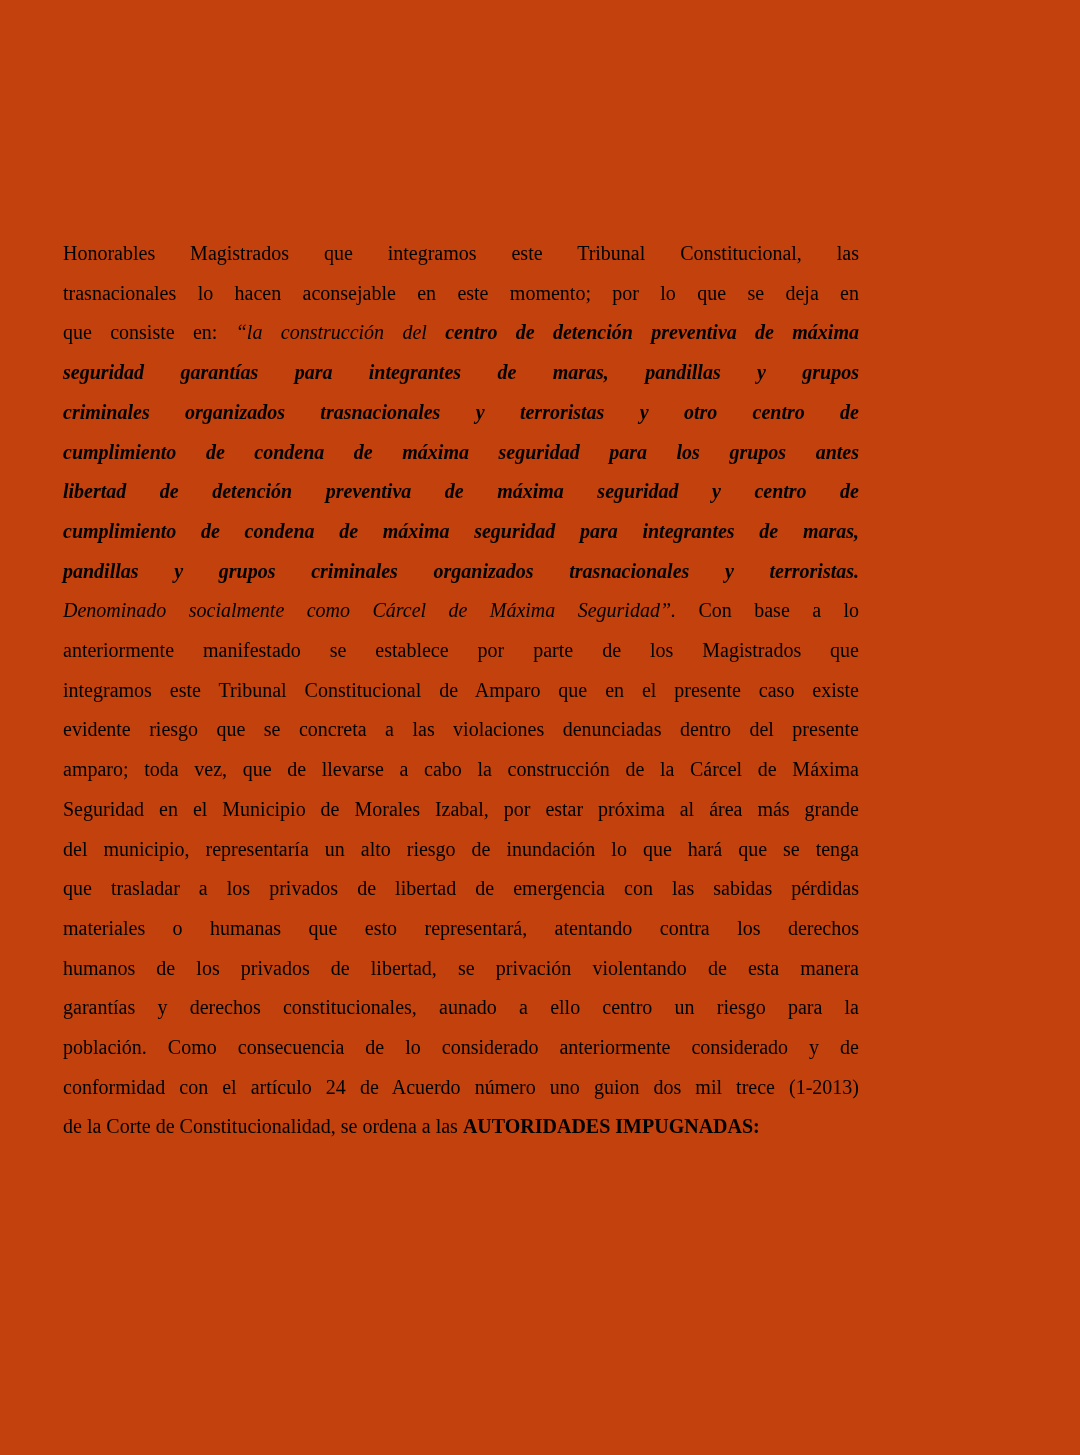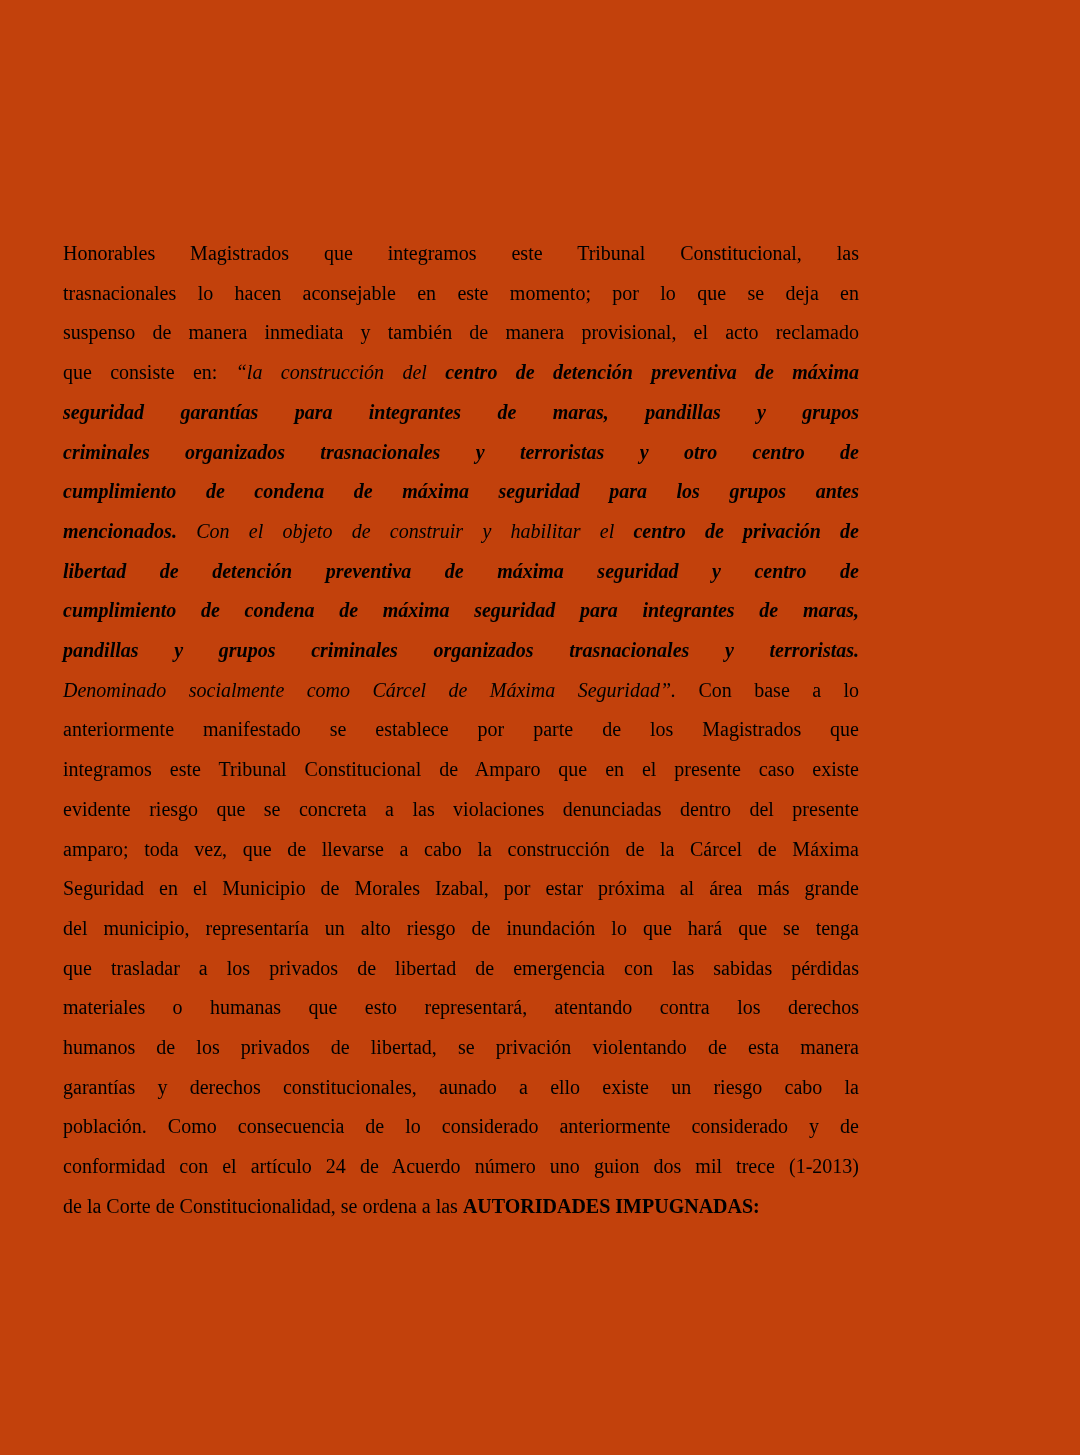--- a/index.html
+++ b/index.html
@@ -34,37 +34,35 @@
   .seg-bold       { font-style: normal; font-weight: bold; }
   .seg-bolditalic { font-style: italic; font-weight: bold; }
 </style>
 </head>
 <body>
 
 <div class="page">
   <div>
       <div class="line"><span class="seg-regular">Honorables Magistrados que integramos este Tribunal Constitucional, las</span></div>
       <div class="line"><span class="seg-regular">trasnacionales lo hacen aconsejable en este momento; por lo que se deja en</span></div>
-      <div class="line"><span class="seg-regular">suspenso de manera inmediata y también de manera provisional, el acto reclamado</span></div>
       <div class="line"><span class="seg-regular">que consiste en: </span><span class="seg-italic">“la construcción del </span><span class="seg-bolditalic">centro de detención preventiva de máxima</span></div>
       <div class="line"><span class="seg-bolditalic">seguridad garantías para integrantes de maras, pandillas y grupos</span></div>
       <div class="line"><span class="seg-bolditalic">criminales organizados trasnacionales y terroristas y otro centro de</span></div>
       <div class="line"><span class="seg-bolditalic">cumplimiento de condena de máxima seguridad para los grupos antes</span></div>
-      <div class="line"><span class="seg-bolditalic">mencionados. </span><span class="seg-italic">Con el objeto de construir y habilitar el </span><span class="seg-bolditalic">centro de privación de</span></div>
       <div class="line"><span class="seg-bolditalic">libertad de detención preventiva de máxima seguridad y centro de</span></div>
       <div class="line"><span class="seg-bolditalic">cumplimiento de condena de máxima seguridad para integrantes de maras,</span></div>
       <div class="line"><span class="seg-bolditalic">pandillas y grupos criminales organizados trasnacionales y terroristas.</span></div>
       <div class="line"><span class="seg-italic">Denominado socialmente como Cárcel de Máxima Seguridad”. </span><span class="seg-regular">Con base a lo</span></div>
       <div class="line"><span class="seg-regular">anteriormente manifestado se establece por parte de los Magistrados que</span></div>
       <div class="line"><span class="seg-regular">integramos este Tribunal Constitucional de Amparo que en el presente caso existe</span></div>
       <div class="line"><span class="seg-regular">evidente riesgo que se concreta a las violaciones denunciadas dentro del presente</span></div>
       <div class="line"><span class="seg-regular">amparo; toda vez, que de llevarse a cabo la construcción de la Cárcel de Máxima</span></div>
       <div class="line"><span class="seg-regular">Seguridad en el Municipio de Morales Izabal, por estar próxima al área más grande</span></div>
       <div class="line"><span class="seg-regular">del municipio, representaría un alto riesgo de inundación lo que hará que se tenga</span></div>
       <div class="line"><span class="seg-regular">que trasladar a los privados de libertad de emergencia con las sabidas pérdidas</span></div>
       <div class="line"><span class="seg-regular">materiales o humanas que esto representará, atentando contra los derechos</span></div>
       <div class="line"><span class="seg-regular">humanos de los privados de libertad, se privación violentando de esta manera</span></div>
-      <div class="line"><span class="seg-regular">garantías y derechos constitucionales, aunado a ello existe un riesgo cabo la</span></div>
+      <div class="line"><span class="seg-regular">garantías y derechos constitucionales, aunado a ello centro un riesgo para la</span></div>
       <div class="line"><span class="seg-regular">población. Como consecuencia de lo considerado anteriormente considerado y de</span></div>
       <div class="line"><span class="seg-regular">conformidad con el artículo 24 de Acuerdo número uno guion dos mil trece (1-2013)</span></div>
       <div class="line last"><span class="seg-regular">de la Corte de Constitucionalidad, se ordena a las </span><span class="seg-bold">AUTORIDADES IMPUGNADAS:</span></div>
     </div>
 </div>
 
 </body></html>

